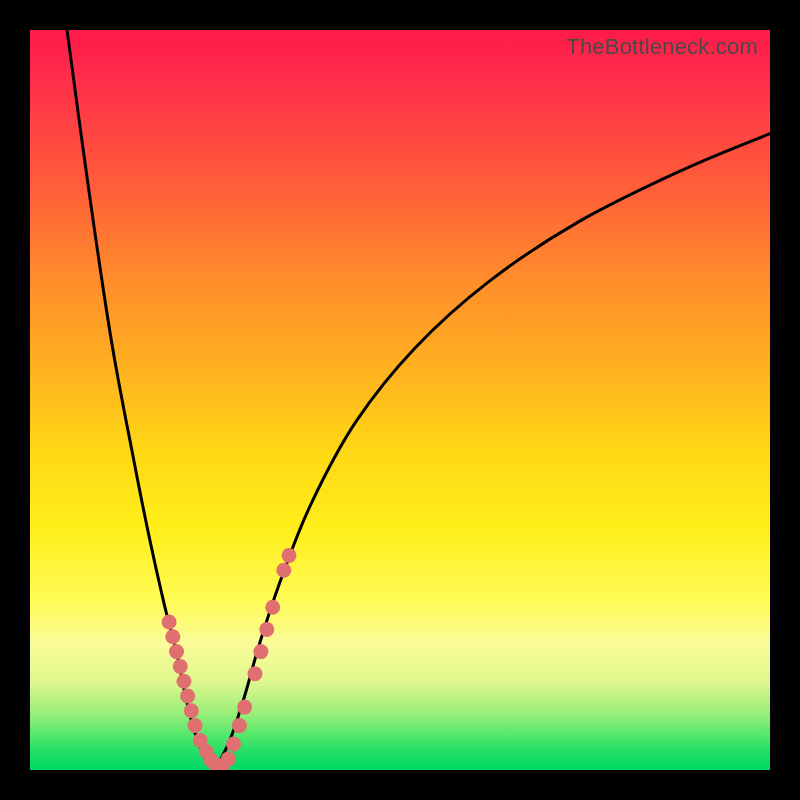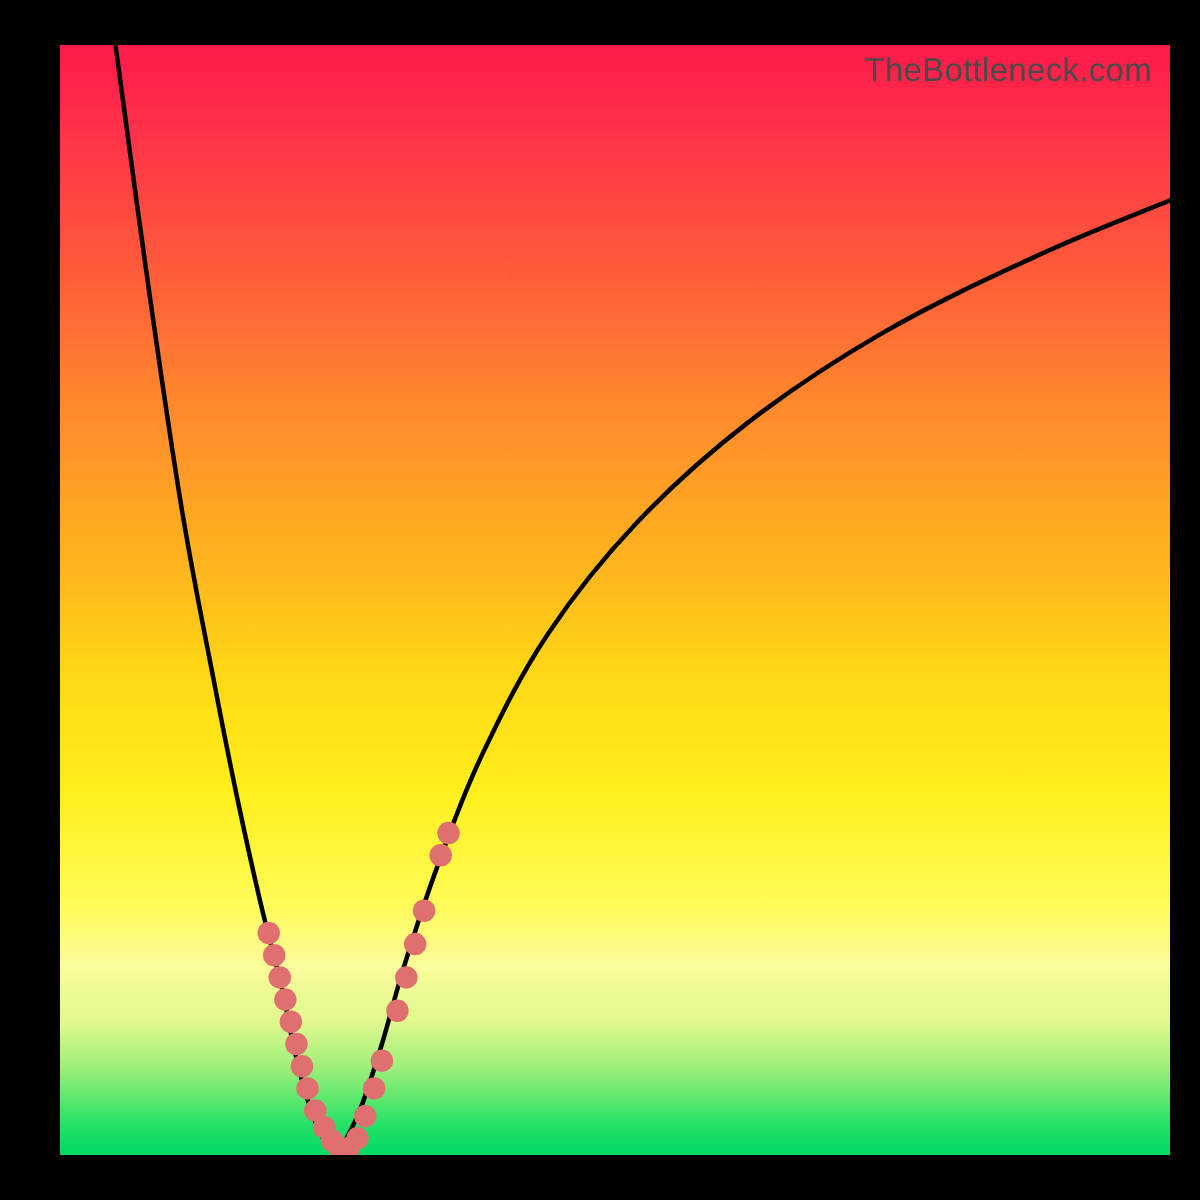--- a/index.html
+++ b/index.html
@@ -12,21 +12,21 @@
     font-family: Arial, Helvetica, sans-serif;
   }
   .frame {
     position: relative;
     width: 800px;
     height: 800px;
     background: #000;
   }
   .plot-area {
     position: absolute;
-    left: 40px;
+    left: 30px;
     top: 30px;
     width: 740px;
     height: 740px;
     background: linear-gradient(
       to bottom,
       #ff1a4a 0%,
       #ff2f4a 7%,
       #ff5a3a 20%,
       #ff8a2c 33%,
       #ffb51e 47%,

